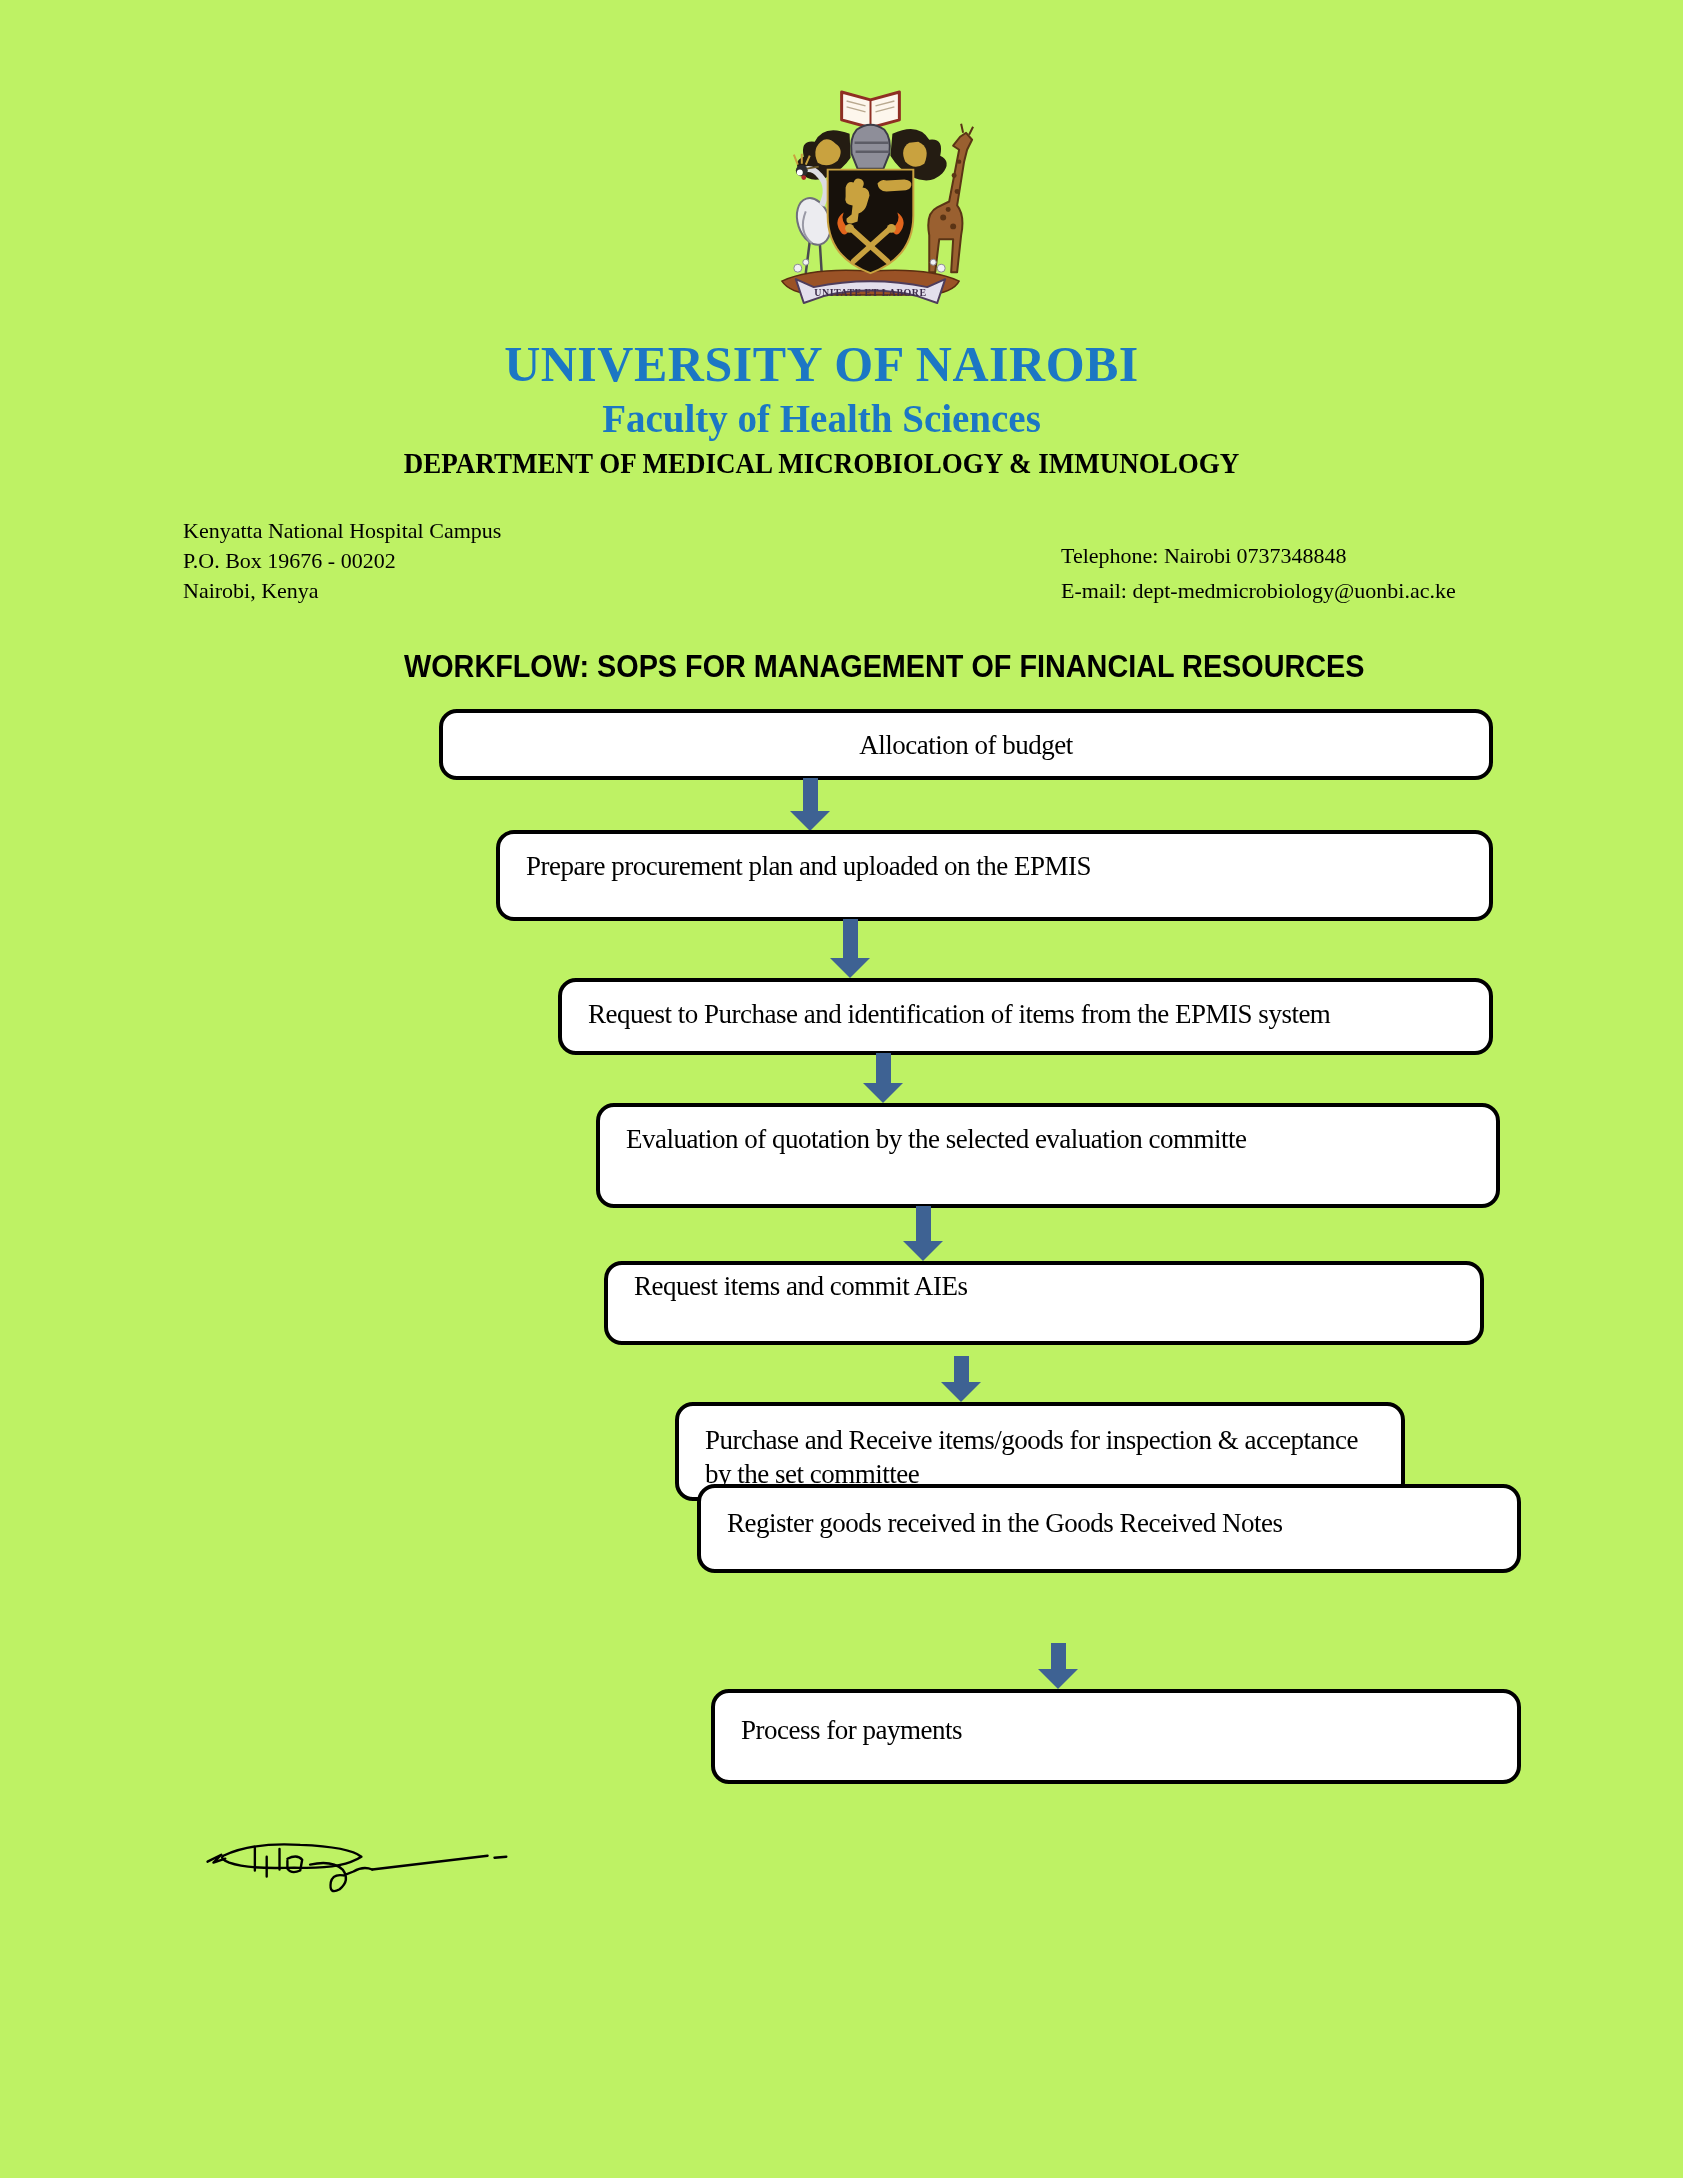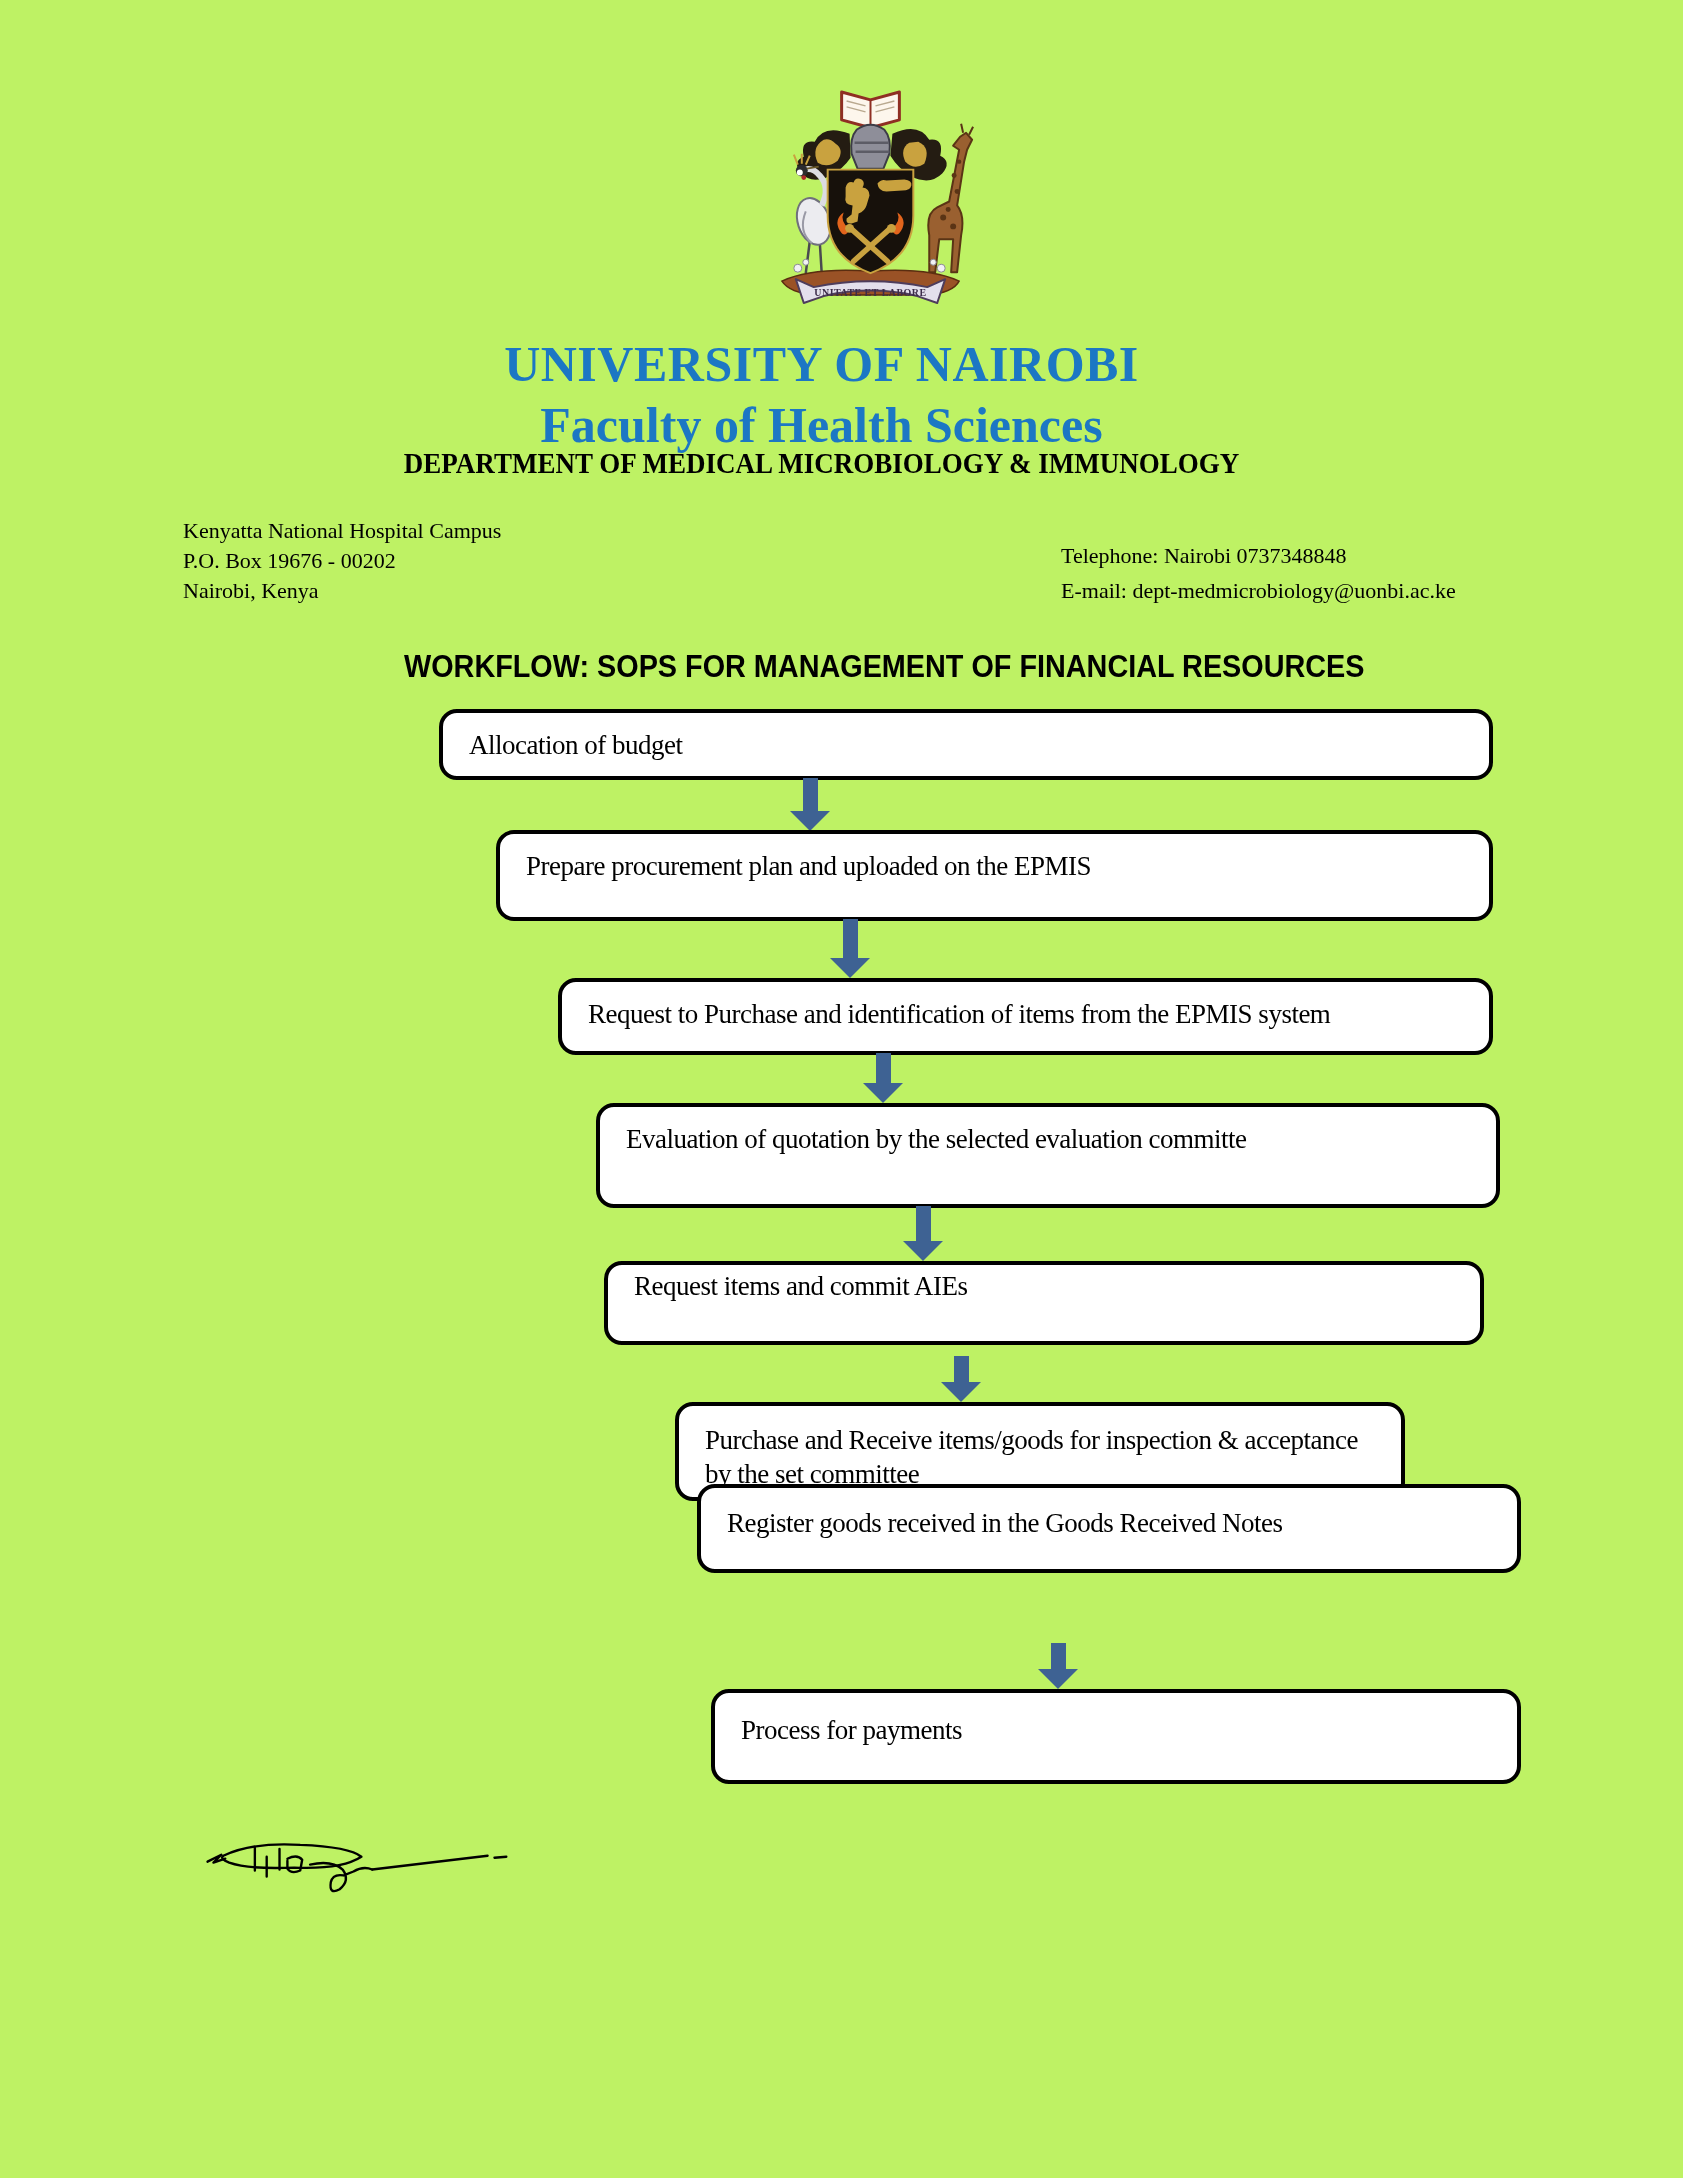--- a/index.html
+++ b/index.html
@@ -8,21 +8,21 @@
     font-family:"Liberation Serif","DejaVu Serif",serif; color:#000; overflow:hidden;
   }
   
   .crest{position:absolute; left:754px; top:75px; width:234px; height:246px;}
   .hdr-university{
     position:absolute; left:0; top:335px; width:1643px; text-align:center;
     font-size:50px; font-weight:bold; color:var(--header-blue,#1c77c4); letter-spacing:0.5px;
   }
   .hdr-faculty{
     position:absolute; left:0; top:396px; width:1643px; text-align:center;
-    font-size:50px; font-weight:bold; color:var(--header-blue,#1c77c4);
+    font-size:39px; font-weight:bold; color:var(--header-blue,#1c77c4);
   }
   .hdr-department{
     position:absolute; left:0; top:446px; width:1643px; text-align:center;
     font-size:30px; font-weight:bold; color:#000;
     transform:scaleX(0.9); transform-origin:50% 0;
   }
   .address{position:absolute; left:183px; top:516px; font-size:22px; line-height:30px;}
   .contactblock{position:absolute; left:1061px; top:538px; font-size:22px; line-height:35px;}
   
   .wf-title{
@@ -31,21 +31,21 @@
     font-size:32px; font-weight:bold; white-space:nowrap;
     transform:scaleX(0.9); transform-origin:0 0;
   }
   
   .step{
     position:absolute; box-sizing:border-box; background:#fff;
     border:4px solid #000; border-radius:18px;
     font-size:27px; letter-spacing:-0.5px; line-height:34px;
     padding:15px 26px 0 26px;
   }
-  .s1{left:439px; top:709px; width:1054px; height:71px;}
+  .s1{left:439px; top:709px; width:1054px; height:71px;text-align:center;}
   .s2{left:496px; top:830px; width:997px; height:91px;}
   .s3{left:558px; top:978px; width:935px;  height:77px;}
   .s4{left:596px; top:1103px; width:904px; height:105px; }
   .s5{left:604px; top:1261px; width:880px; height:84px;  padding-top:4px;}
   .s6{left:675px; top:1402px; width:730px; height:99px; padding-top:17px;}
   .s7{left:697px; top:1484px; width:824px; height:89px;  padding-top:18px;}
   .s8{left:711px; top:1689px; width:810px; height:95px;  padding-top:20px;}
   
   .arrow{position:absolute; width:40px; display:flex; flex-direction:column; align-items:center;}
   .arrow .stem{width:15px; flex:1; background:var(--arrow-blue,#3e6293);}

